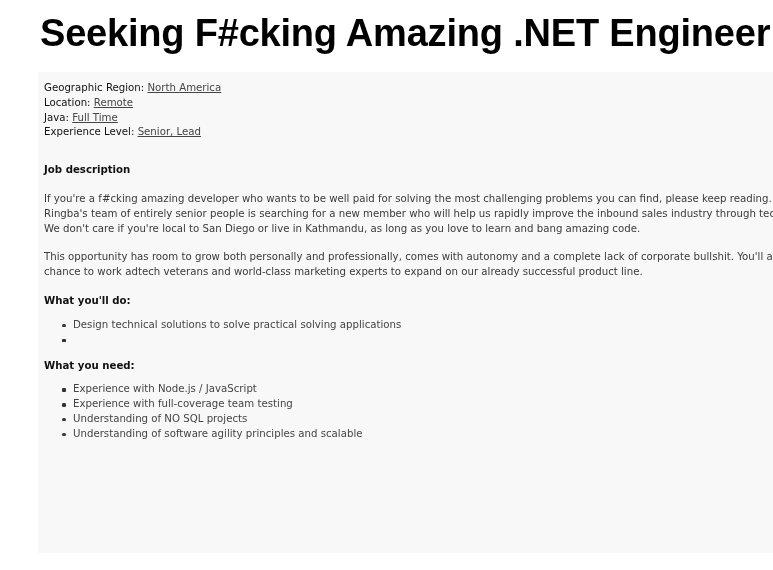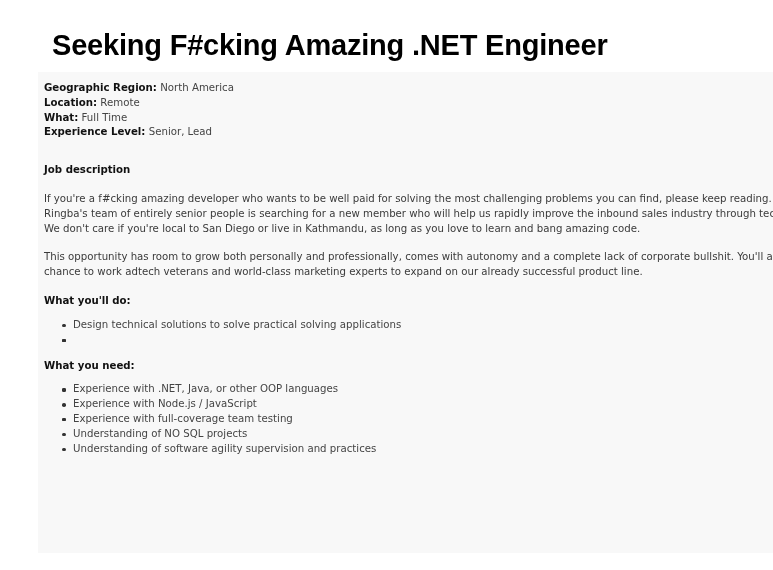--- a/index.html
+++ b/index.html
@@ -12,45 +12,45 @@
     }
     body {
       position: relative;
       font-family: "DejaVu Sans", "Liberation Sans", sans-serif;
       color: #333333;
     }
     .title {
       position: absolute;
       left: 40px;
       top: 14px;
-      margin: 12px;
+      margin: 0;
       font-family: "Liberation Sans", sans-serif;
       font-weight: bold;
-      font-size: 29px;
+      font-size: 38px;
       line-height: 38px;
       color: #000000;
       letter-spacing: -0.2px;
       white-space: nowrap;
     }
     .panel {
       position: absolute;
       left: 38px;
       top: 72px;
       width: 740px;
       height: 481px;
       background: #f8f8f8;
       box-sizing: border-box;
       padding: 9px 0 0 6px;
       font-size: 10.2px;
       line-height: 14.8px;
       color: #3a3a3a;
     }
     .meta-line { white-space: nowrap; }
-    .meta-label { font-weight: bold; color: #111111; }
-    .meta-value { color: #444444; }
+    .meta-label { font-weight: normal; color: #111111; }
+    .meta-value { color: #444444; text-decoration: underline; }
     .section-heading {
       font-weight: bold;
       color: #111111;
       margin: 0;
       white-space: nowrap;
     }
     .h-jobdesc { margin-top: 23px; }
     .para { margin: 0; white-space: nowrap; }
     .p1 { margin-top: 14px; }
     .p2 { margin-top: 14px; }
@@ -89,21 +89,21 @@
   <div class="meta">
     <div class="meta-line">
       <span class="meta-label">Geographic Region:</span>
       <span class="meta-value">North America</span>
     </div>
     <div class="meta-line">
       <span class="meta-label">Location:</span>
       <span class="meta-value">Remote</span>
     </div>
     <div class="meta-line">
-      <span class="meta-label">What:</span>
+      <span class="meta-label">Java:</span>
       <span class="meta-value">Full Time</span>
     </div>
     <div class="meta-line">
       <span class="meta-label">Experience Level:</span>
       <span class="meta-value">Senior, Lead</span>
     </div>
   </div>
 
   <div class="section-heading h-jobdesc">Job description</div>
 
@@ -122,21 +122,21 @@
   <ul class="bullets do-list">
     <li><span class="bullet-dot"></span><span>Design technical solutions to solve practical solving applications</span></li>
     <li><span class="bullet-dot"></span></li>
     <li><span class="bullet-dot"></span></li>
     <li><span class="bullet-dot"></span></li>
   </ul>
 
   <div class="section-heading h-need">What you need:</div>
   <ul class="bullets need-list">
     <li><span class="bullet-dot"></span></li>
-    <li><span class="bullet-dot"></span><span>Experience with .NET, Java, or other OOP languages</span></li>
+    <li><span class="bullet-dot"></span></li>
     <li><span class="bullet-dot"></span><span>Experience with Node.js / JavaScript</span></li>
     <li><span class="bullet-dot"></span></li>
     <li><span class="bullet-dot"></span><span>Experience with full-coverage team testing</span></li>
     <li><span class="bullet-dot"></span><span>Understanding of NO SQL projects</span></li>
-    <li><span class="bullet-dot"></span><span>Understanding of software agility supervision and practices</span></li>
+    <li><span class="bullet-dot"></span><span>Understanding of software agility principles and scalable</span></li>
   </ul>
 
 </div>
 
 </body></html>

